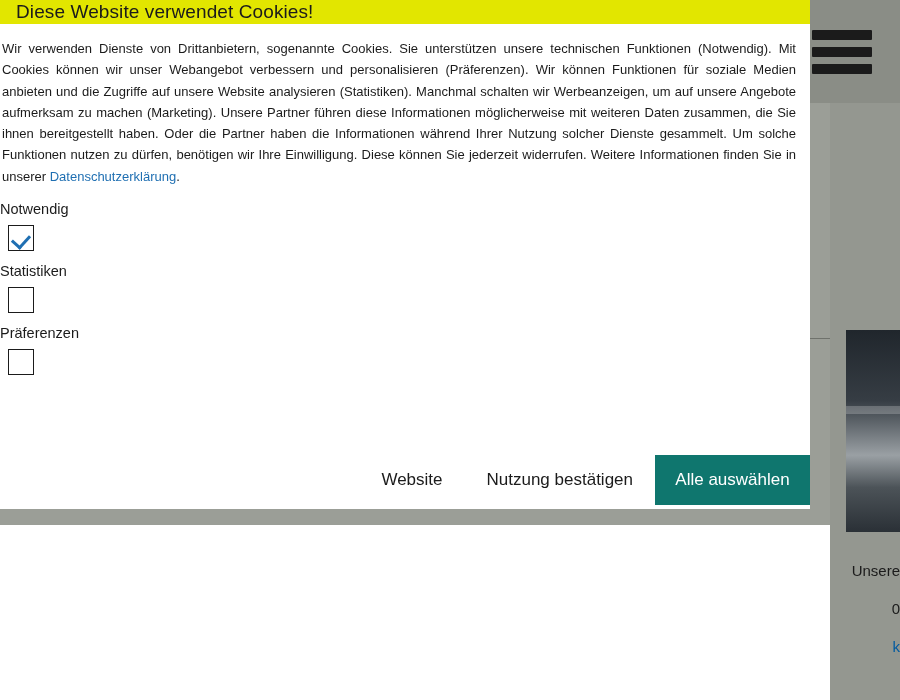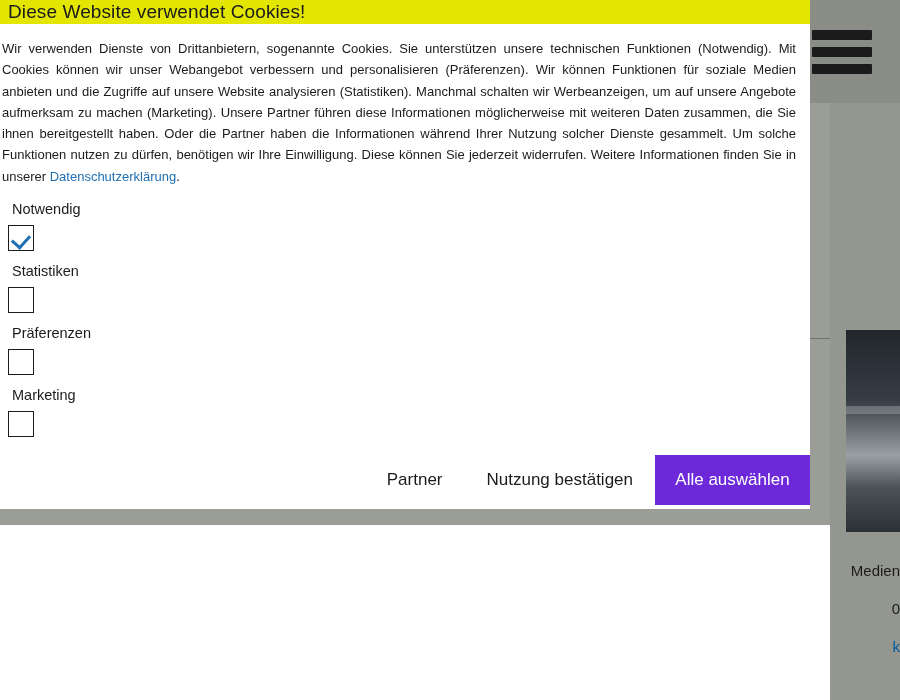--- a/index.html
+++ b/index.html
@@ -143,21 +143,21 @@
   .cookie-title-bar {
     width: 810px;
     height: 24px;
     background: #e2e600;
     display: flex;
     align-items: center;
   }
   .cookie-title {
     font-size: 19px;
     color: #1b1b1b;
-    padding-left: 8px;
+    padding-left: 16px;
     font-weight: normal;
     letter-spacing: 0.1px;
   }
   .cookie-text {
     padding: 14px 6px 0 2px;
     font-size: 13px;
     line-height: 21.3px;
     color: #1b1b1b;
     text-align: justify;
     width: 802px;
@@ -166,21 +166,21 @@
   .cookie-text a {
     color: #1f6fb2;
     text-decoration: none;
   }
   .cookie-options {
     padding: 12px 0 0 0;
   }
   .option-label {
     font-size: 14.5px;
     color: #1b1b1b;
-    padding-left: 12px;
+    padding-left: 0px;
     line-height: 20px;
   }
   .checkbox {
     width: 26px;
     height: 26px;
     border: 1px solid #1b1b1b;
     background: #ffffff;
     margin: 6px 0 10px 8px;
     position: relative;
     box-sizing: border-box;
@@ -218,21 +218,21 @@
     background: transparent;
     border: none;
     font-family: "Liberation Sans", sans-serif;
   }
   .btn-primary {
     display: flex;
     align-items: center;
     justify-content: center;
     font-size: 17px;
     color: #ffffff;
-    background: #6d28d9;
+    background: #0f766e;
     border: none;
     width: 155px;
     cursor: pointer;
     font-family: "Liberation Sans", sans-serif;
   }
 </style>
 </head>
 <body>
 
 <div id="page-root">
@@ -247,21 +247,21 @@
 
   <div class="page-body"></div>
   <div class="hero-panel"></div>
   <div class="hero-rule"></div>
   <div class="lower-panel"></div>
   <div class="content-white"></div>
 
   <div class="teaser">
     <div class="teaser-img"></div>
     <div class="teaser-text">
-      <span class="teaser-line">Medien</span>
+      <span class="teaser-line">Unsere</span>
       <span class="teaser-line">0</span>
       <span class="teaser-line teaser-link">k</span>
     </div>
   </div>
 </div>
 
 <div id="cookie-banner">
 
   <div class="cookie-title-bar">
     <div class="cookie-title">Diese Website verwendet Cookies!</div>
@@ -281,25 +281,21 @@
     <div>
       <div class="option-label">Statistiken</div>
       <div class="checkbox"></div>
     </div>
 
     <div>
       <div class="option-label">Präferenzen</div>
       <div class="checkbox"></div>
     </div>
 
-    <div>
-      <div class="option-label">Marketing</div>
-      <div class="checkbox"></div>
-    </div>
   </div>
 
   <div class="cookie-actions">
-    <button class="btn-link">Partner</button>
+    <button class="btn-link">Website</button>
     <button class="btn-link">Nutzung bestätigen</button>
     <button class="btn-primary">Alle auswählen</button>
   </div>
 
 </div>
 
 </body></html>

